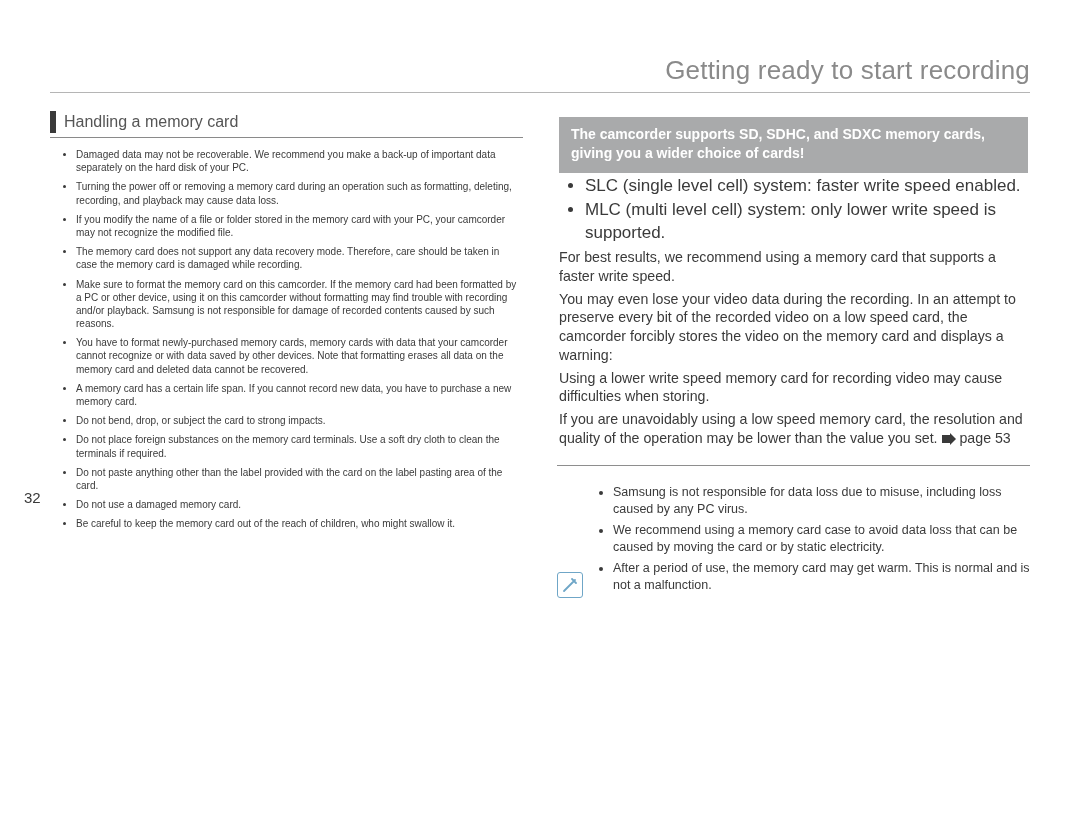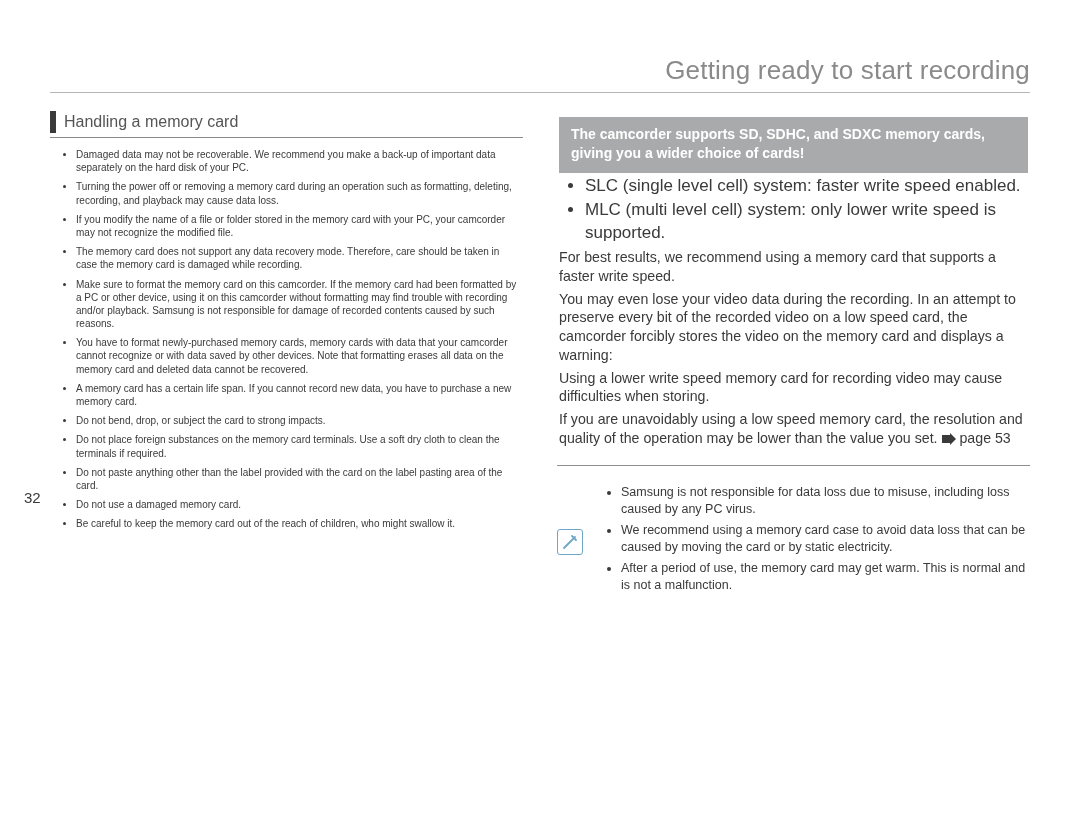--- a/index.html
+++ b/index.html
@@ -121,22 +121,22 @@
     left: 8px;
     top: -1px;
     width: 0;
     height: 0;
     border-top: 6px solid transparent;
     border-bottom: 6px solid transparent;
     border-left: 6px solid #3a3a3a;
   }
   .note-row {
     display: flex;
-    align-items: center;
-    gap: 20px;
+    align-items: flex-end;
+    gap: 12px;
   }
   .note-icon {
     width: 24px;
     height: 24px;
     border: 1.5px solid #6fa6c7;
     border-radius: 3px;
     display: flex;
     align-items: center;
     justify-content: center;
     flex: 0 0 auto;

